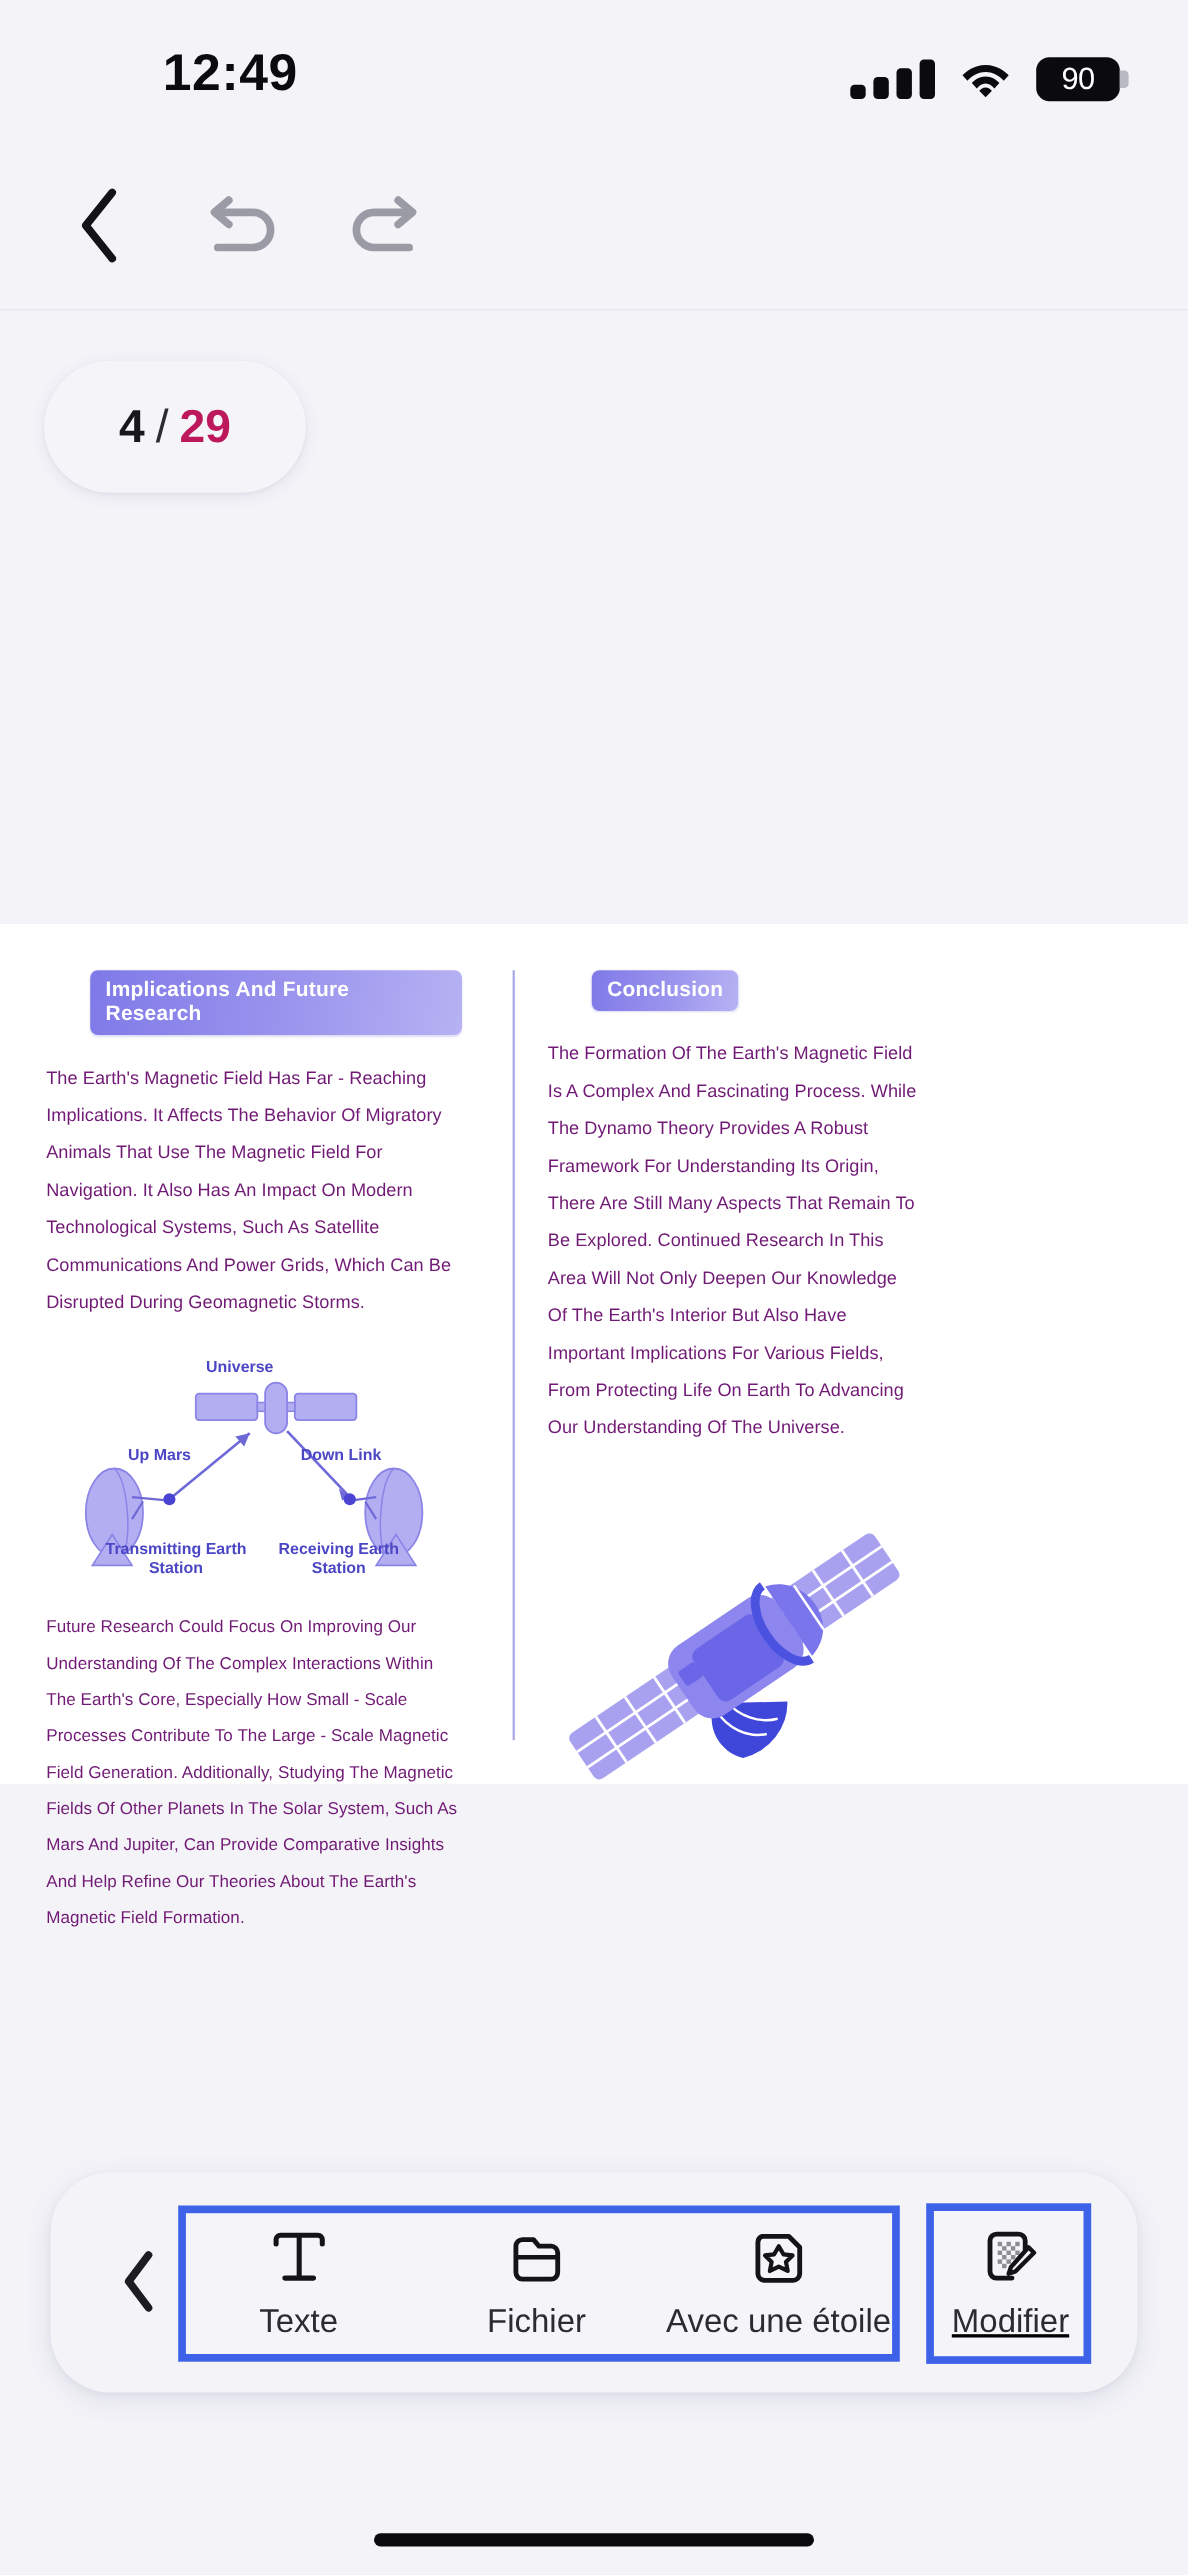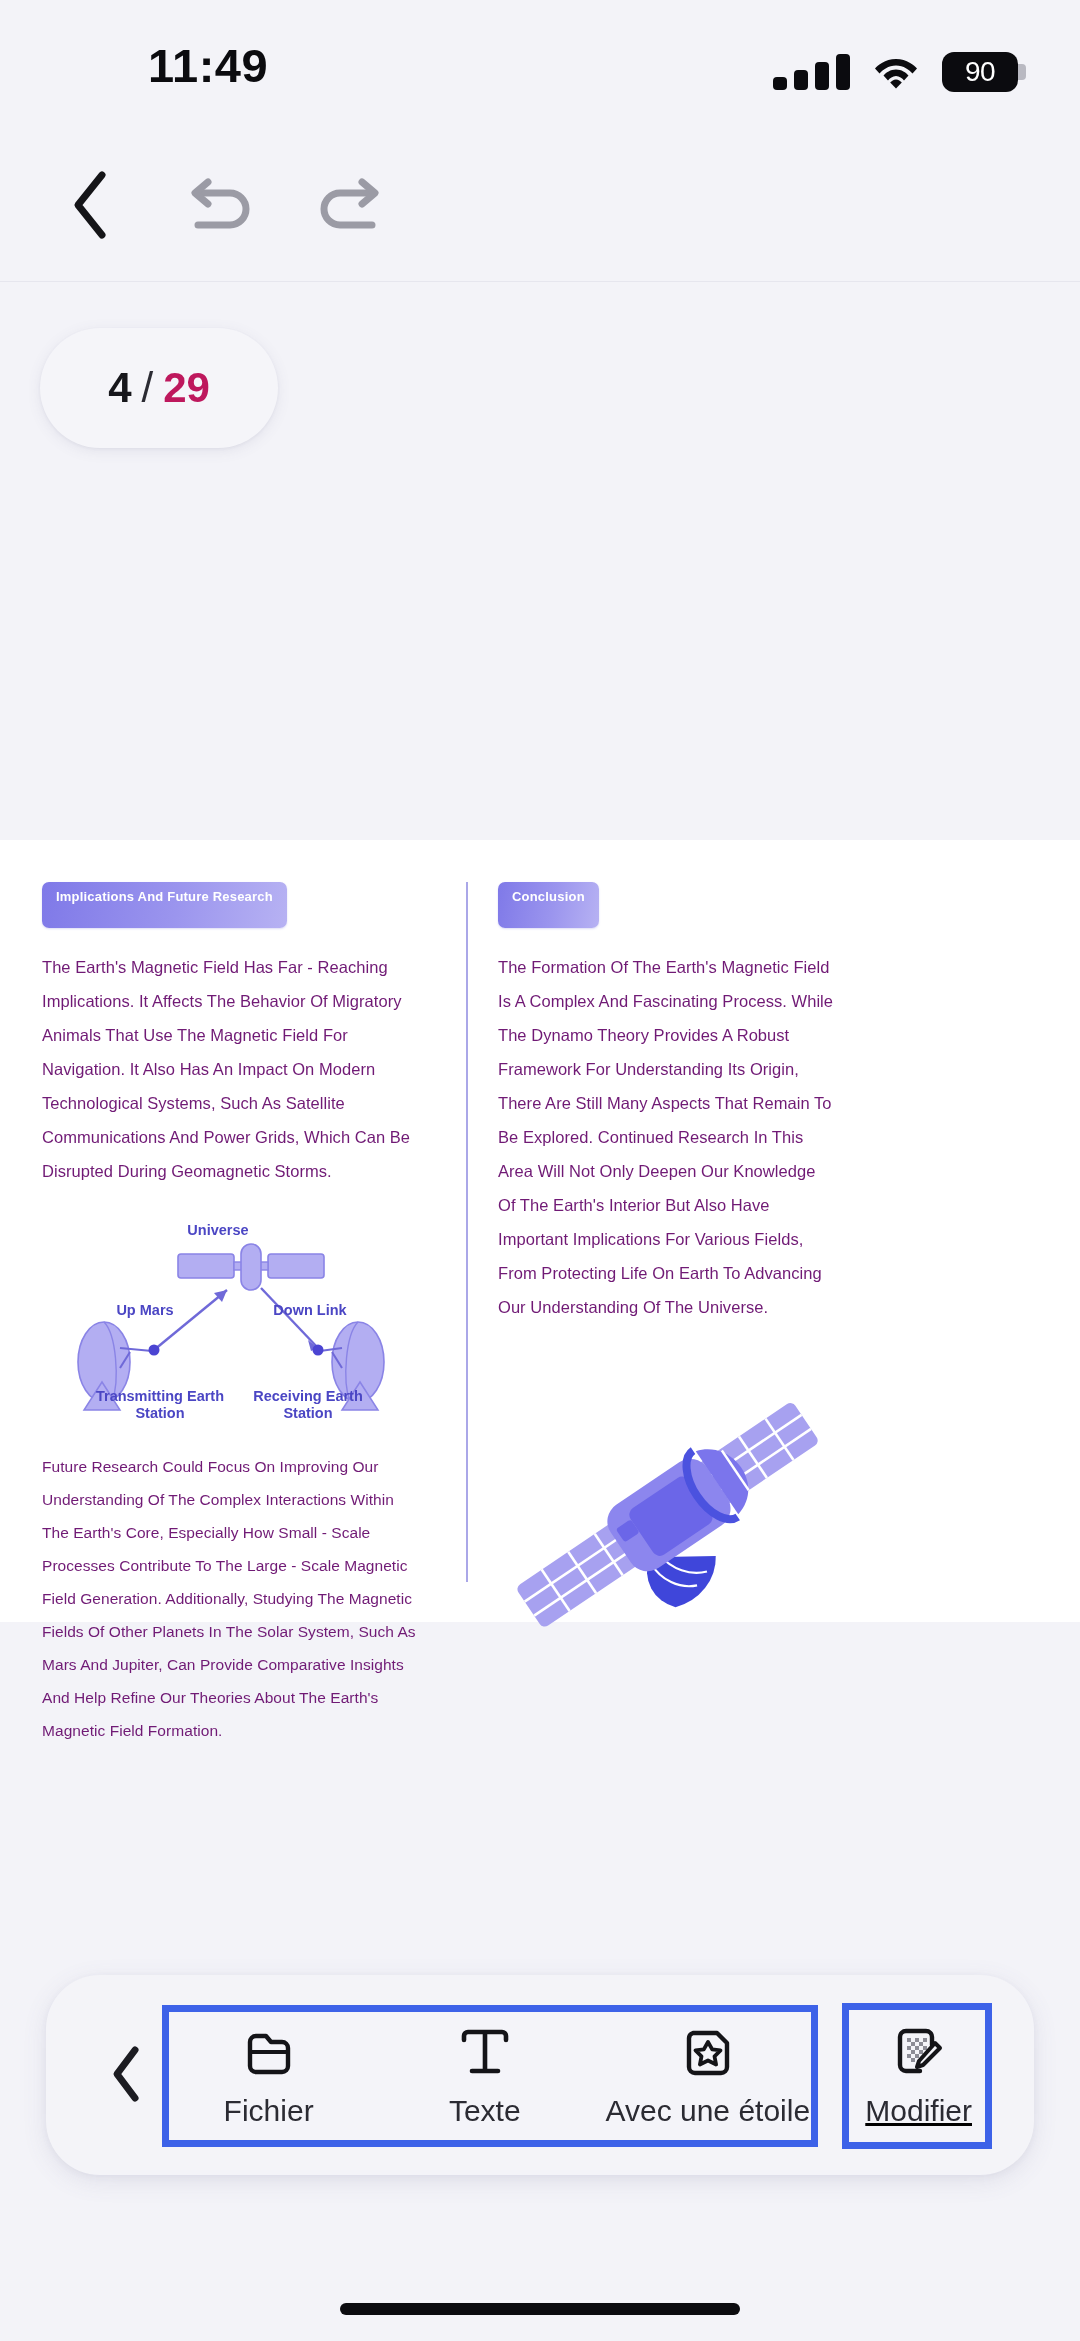--- a/index.html
+++ b/index.html
@@ -84,28 +84,29 @@
     position: absolute; left: 466px; top: 42px;
     width: 2px; height: 700px; background: #8e8ae0; opacity: 0.75;
   }
   .col { position: absolute; top: 0; }
   .col-left  { left: 42px;  width: 378px; }
   .col-right { left: 498px; width: 338px; }
 
   .sec-head {
     display: inline-block;
     margin-top: 42px;
-    padding: 7px 14px 24px 14px;
+    padding: 7px 14px 8px 14px;
     border-radius: 7px;
     color: #ffffff;
-    font-size: 13px;
+    font-size: 19px;
     font-weight: 700;
     letter-spacing: 0.2px;
     background: linear-gradient(100deg, #7f79e8 0%, #9b95ee 55%, #b7b2f3 100%);
     box-shadow: 0 1px 2px rgba(120,115,220,0.25);
+    margin-left: 40px;
   }
   .para {
     margin-top: 22px;
     font-size: 16.5px;
     line-height: 34px;
     color: #701a75;
     letter-spacing: 0.05px;
   }
   .para.small { font-size: 15.5px; line-height: 33px; }
 
@@ -175,21 +176,21 @@
     bottom: 26px; width: 400px; height: 12px;
     background: #0b0b0f; border-radius: 6px;
   }
 </style>
 </head>
 <body>
 
 <div id="app">
 
   <div class="statusbar">
-    <div class="sb-time">11:49</div>
+    <div class="sb-time">12:49</div>
     <div class="sb-right">
       <div class="signal">
         <i></i>
           <i></i>
           <i></i>
           <i></i>
       </div>
       <div class="wifi">
         <svg width="44" height="34" viewBox="0 0 44 34">
           <path d="M22 4 C11 4 3.5 10.5 1 13.5 L5.5 18.5 C8.5 15 14.5 10.5 22 10.5 C29.5 10.5 35.5 15 38.5 18.5 L43 13.5 C40.5 10.5 33 4 22 4 Z" fill="#0b0b0f"></path>
@@ -337,39 +338,39 @@
           <path d="M27 6 L9 30 L27 54" fill="none" stroke="#1c1c22" stroke-width="7" stroke-linecap="round" stroke-linejoin="round"></path>
         </svg>
       </span>
     </button>
 
     <div class="hl-group"></div>
     <div class="hl-single"></div>
 
     <div class="bb-items">
 
-      <button class="bb-item it-fich">
-        <span class="ic">
-          <svg width="54" height="52" viewBox="0 0 54 52">
-            <path d="M8 16 a6 6 0 0 1 6 -6 H24 l5 6 H40 a6 6 0 0 1 6 6 V40 a6 6 0 0 1 -6 6 H14 a6 6 0 0 1 -6 -6 Z" fill="none" stroke="#141418" stroke-width="4.4" stroke-linejoin="round"></path>
-            <line x1="9" y1="26" x2="45" y2="26" stroke="#141418" stroke-width="4"></line>
-          </svg>
-        </span>
-        <span class="lb">Fichier</span>
-      </button>
-
       <button class="bb-item it-texte">
         <span class="ic">
           <svg width="54" height="52" viewBox="0 0 54 52">
             <path d="M6 14 V10 a4 4 0 0 1 4 -4 H44 a4 4 0 0 1 4 4 V14" fill="none" stroke="#141418" stroke-width="4.6" stroke-linecap="round"></path>
             <line x1="27" y1="8" x2="27" y2="44" stroke="#141418" stroke-width="4.6" stroke-linecap="round"></line>
             <line x1="14" y1="45" x2="40" y2="45" stroke="#141418" stroke-width="4.6" stroke-linecap="round"></line>
           </svg>
         </span>
         <span class="lb">Texte</span>
+      </button>
+
+      <button class="bb-item it-fich">
+        <span class="ic">
+          <svg width="54" height="52" viewBox="0 0 54 52">
+            <path d="M8 16 a6 6 0 0 1 6 -6 H24 l5 6 H40 a6 6 0 0 1 6 6 V40 a6 6 0 0 1 -6 6 H14 a6 6 0 0 1 -6 -6 Z" fill="none" stroke="#141418" stroke-width="4.4" stroke-linejoin="round"></path>
+            <line x1="9" y1="26" x2="45" y2="26" stroke="#141418" stroke-width="4"></line>
+          </svg>
+        </span>
+        <span class="lb">Fichier</span>
       </button>
 
       <button class="bb-item it-star">
         <span class="ic">
           <svg width="54" height="54" viewBox="0 0 54 54">
             <path d="M12 8 H36 L46 18 V42 a6 6 0 0 1 -6 6 H14 a6 6 0 0 1 -6 -6 V14 a6 6 0 0 1 4 -6 Z" fill="none" stroke="#141418" stroke-width="4.4" stroke-linejoin="round"></path>
             <path d="M27 17 l4.2 7.4 8.3 1 -6 5.9 1.6 8.2 -8.1 -4 -8.1 4 1.6 -8.2 -6 -5.9 8.3 -1 Z" fill="none" stroke="#141418" stroke-width="3.8" stroke-linejoin="round"></path>
           </svg>
         </span>
         <span class="lb">Avec une étoile</span>

